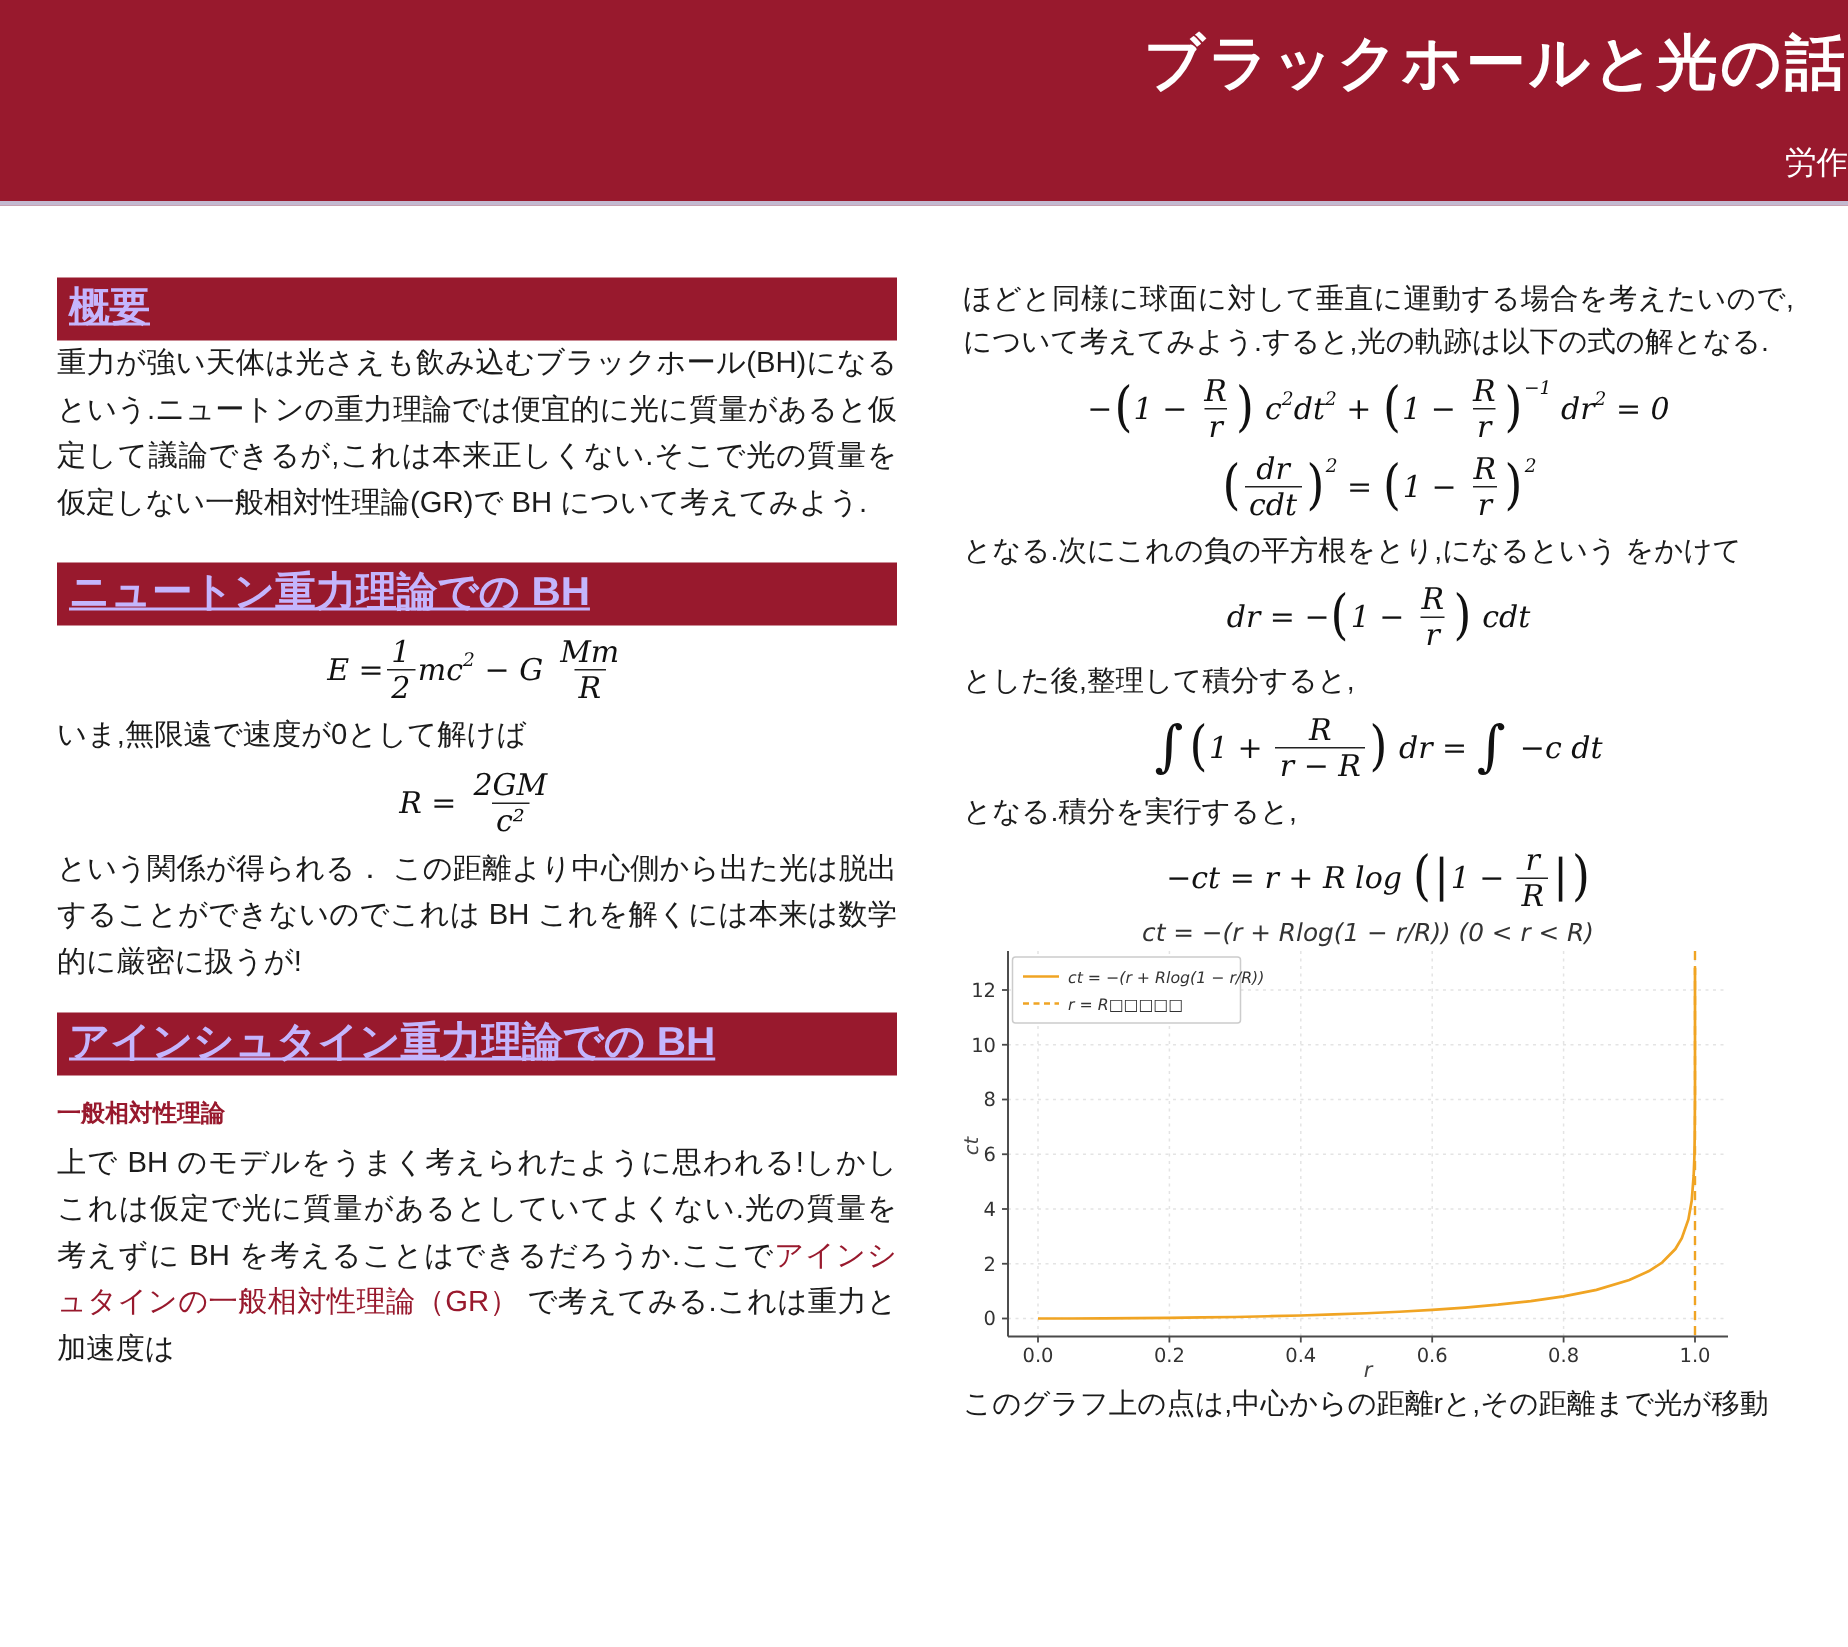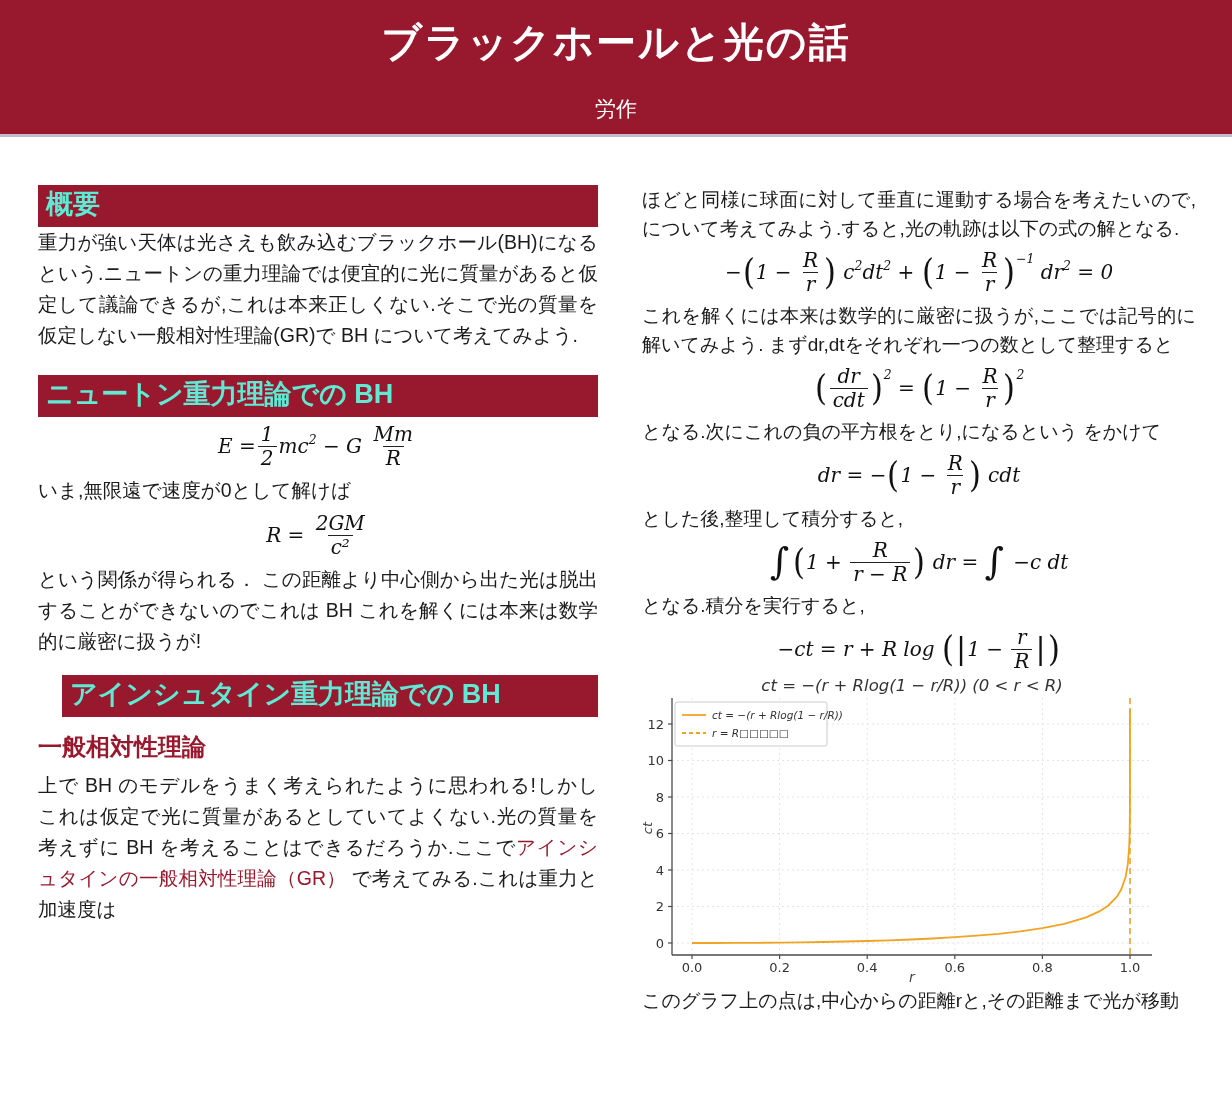--- a/index.html
+++ b/index.html
@@ -9,40 +9,40 @@
   }
   html,body{margin:0;padding:0;background:#e8e8e8;}
   .page{
     width:1232px;height:1098px;background:#ffffff;overflow:hidden;
     position:relative;margin:0 auto;
     font-family:"Liberation Sans","DejaVu Sans",sans-serif;color:var(--ink);
   }
   
   .header{
     background:var(--red);height:137px;width:100%;
-    display:flex;flex-direction:column;align-items:center;justify-content:center;
+    display:flex;flex-direction:column;align-items:flex-end;justify-content:center;
     border-bottom:3px solid #c3b9d0;box-sizing:border-box;
   }
   .h-title{color:#fff;font-size:40px;font-weight:bold;letter-spacing:2px;line-height:1;margin-top:6px;}
   .h-author{color:#fff;font-size:21px;margin-top:36px;line-height:1;}
   
   .content{display:flex;padding:0 36px 0 38px;gap:44px;margin-top:48px;}
   .col{flex:0 0 auto;}
   .col-left{width:560px;}
   .col-right{width:554px;}
   .secbar{
-    background:var(--red);color:#5eead4;font-weight:bold;font-size:27px;
-    padding:4px 10px 7px 8px;line-height:1.15;box-sizing:border-box;
+    background:var(--red);color:#c4b5fd;font-weight:bold;font-size:27px;
+    padding:4px 10px 7px 8px;line-height:1.15;box-sizing:border-box;text-decoration:underline;
   }
   .m-top-lg{margin-top:24px;}
-  .m-top-md{margin-top:18px;margin-left:24px;}
+  .m-top-md{margin-top:18px;}
   p{margin:0;font-size:19.5px;line-height:31px;text-align:justify;text-justify:inter-ideograph;}
   .col-right p{font-size:19px;line-height:29px;}
   .p-gap{}
-  .subhead{color:var(--red);font-weight:bold;font-size:24px;margin:16px 0 8px 0;line-height:1.2;}
+  .subhead{color:var(--red);font-weight:bold;font-size:16px;margin:16px 0 8px 0;line-height:1.2;}
   .accent{color:var(--red);}
   
   .eq{
     display:flex;justify-content:center;align-items:center;
     font-family:"DejaVu Serif","Liberation Serif",serif;font-style:italic;
     font-size:20px;color:#111;margin:6px 0;min-height:46px;
   }
   .eq .t{white-space:pre;}
   .eq .frac{display:flex;flex-direction:column;align-items:center;line-height:1.12;margin:0 2px;}
   .eq .fn{display:block;padding:0 3px;}
@@ -129,21 +129,20 @@
             <span class="fn">R</span>
             <span class="fd">r</span>
           </span>
           <span class="bigp">)</span>
           <span class="suph">−1</span>
           <span class="t"> dr</span>
           <span class="sup">2</span>
           <span class="t"> = 0</span>
         </div>
 
-      <p>これを解くには本来は数学的に厳密に扱うが,ここでは記号的に解いてみよう. まずdr,dtをそれぞれ一つの数として整理すると</p>
       <div class="eq">
           <span class="bigp">(</span>
           <span class="frac">
             <span class="fn">dr</span>
             <span class="fd">cdt</span>
           </span>
           <span class="bigp">)</span>
           <span class="suph">2</span>
           <span class="t"> = </span>
           <span class="bigp">(</span>

